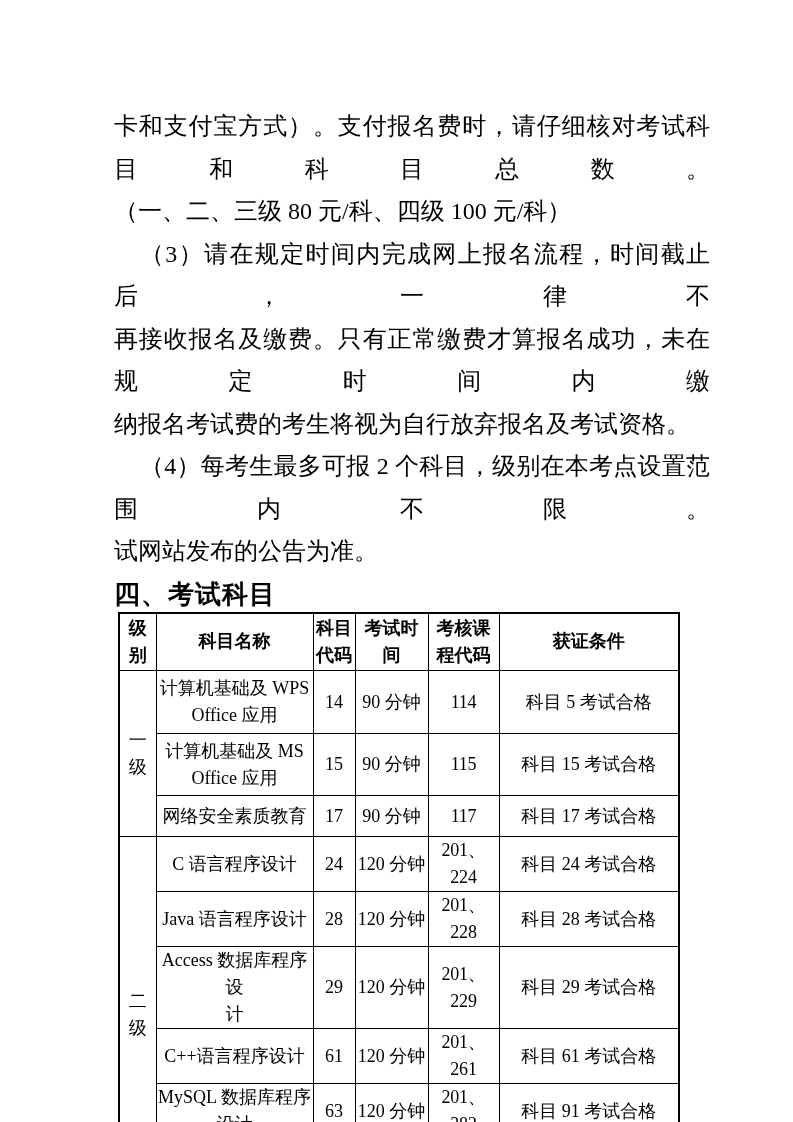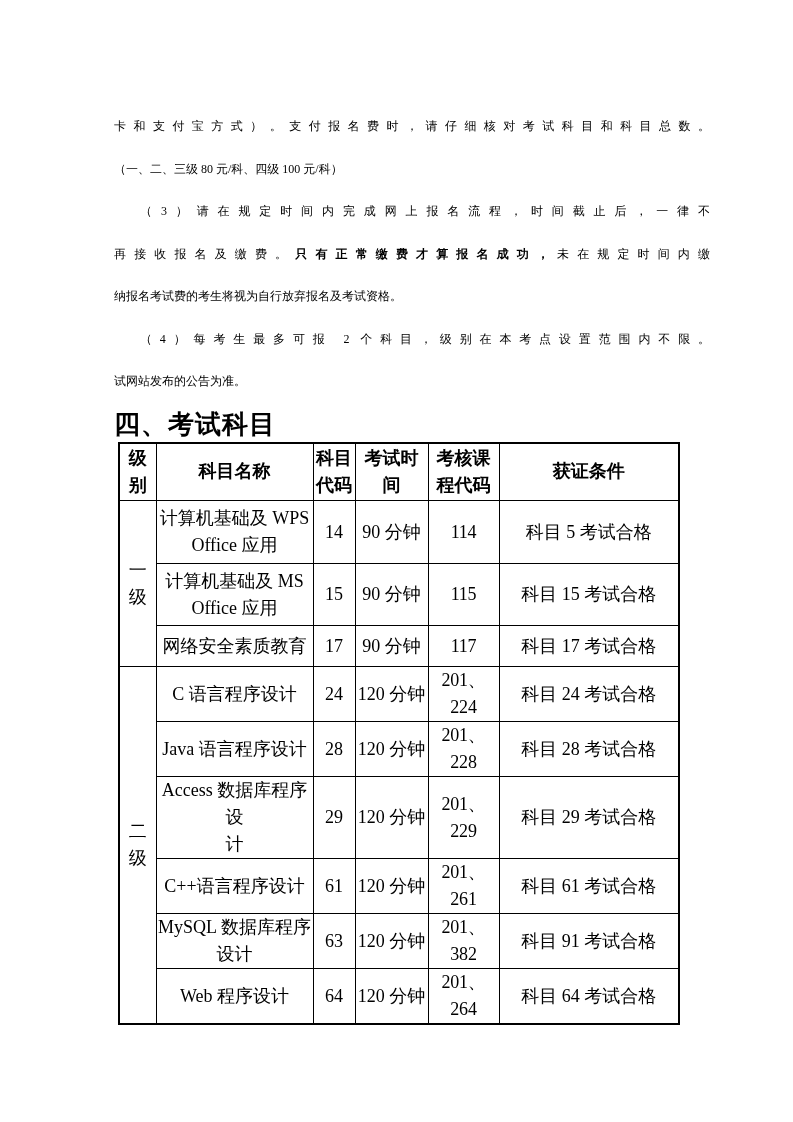--- a/index.html
+++ b/index.html
@@ -13,30 +13,30 @@
     font-family: "Liberation Serif", "DejaVu Serif", serif;
     color: #000000;
   }
   .content {
     position: absolute;
     left: 114px;
     top: 105px;
     width: 596px;
   }
   .bodyline {
-    font-size: 12px;
+    font-size: 24px;
     line-height: 42.5px;
     white-space: normal;
   }
   .line-full {
     text-align: justify;
     text-align-last: justify;
   }
   .indent { text-indent: 26px; }
-  .bold-seg { font-weight: 700; }
+  .bold-seg { font-weight: 400; }
   .section-heading {
     margin-top: 6px;
     height: 30px;
     line-height: 30px;
     font-family: "Liberation Sans", "DejaVu Sans", sans-serif;
     font-weight: 700;
     font-size: 26px;
     letter-spacing: 1px;
   }
   table.exam {

